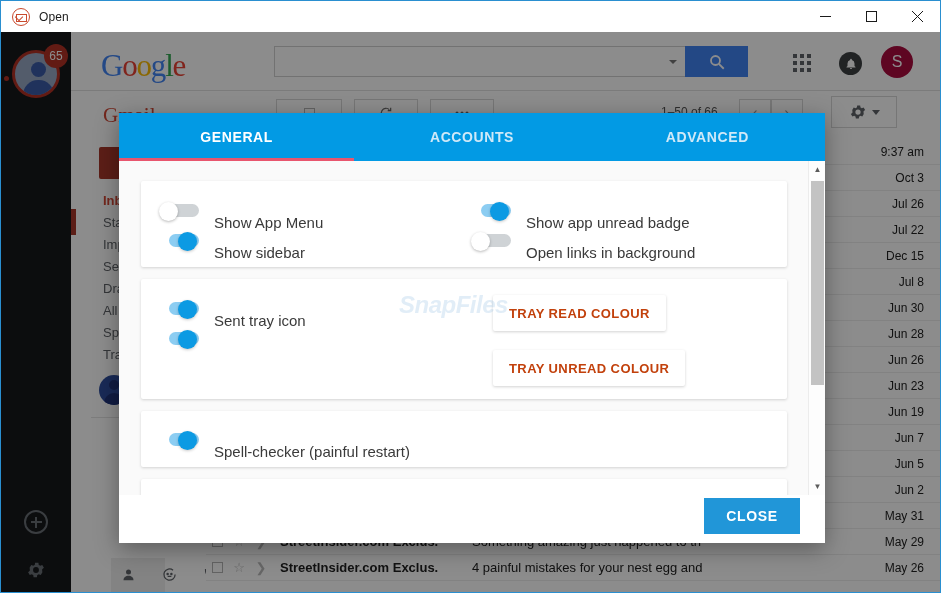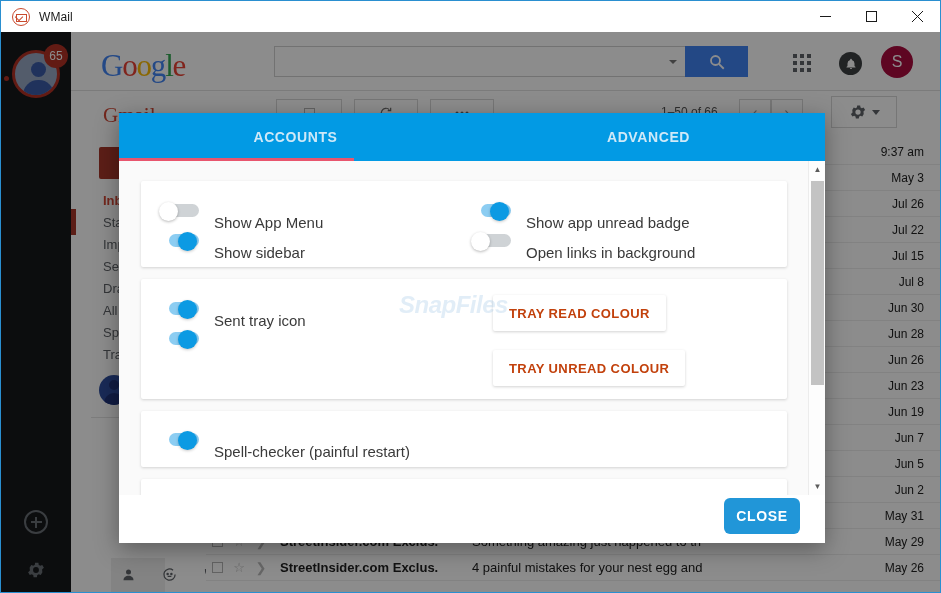--- a/index.html
+++ b/index.html
@@ -347,43 +347,43 @@
     width: 13px; height: 204px; background: #c3c3c3;
   }
 
   .modal-footer {
     position: absolute; left: 0; bottom: 0;
     width: 706px; height: 48px;
     background: #fff;
   }
   .close-btn {
     position: absolute; right: 25px; top: 3px;
-    width: 76px; height: 36px;
+    width: 96px; height: 36px;
     background: #2196d8;
     color: #fff; font-size: 14px; font-weight: bold; letter-spacing: .7px;
     display: flex; align-items: center; justify-content: center;
-    border-radius: 6px;
+    border-radius: 0;
   }
 
   .watermark {
     position: absolute; left: 398px; top: 290px;
     font-size: 24px; font-weight: bold; font-style: italic;
     color: rgba(120,175,220,0.22);
     z-index: 61; pointer-events: none;
     letter-spacing: -.5px;
   }
 </style>
 </head>
 <body>
 
 <div id="app">
 
   <div class="titlebar">
     <div class="app-icon"></div>
-    <div class="title">WMail</div>
+    <div class="title">Open</div>
     <div class="winbtns">
       <div class="winbtn">
         <svg width="11" height="11" viewBox="0 0 11 11">
             <line x1="0" y1="5.5" x2="11" y2="5.5" stroke="#1b1b1b" stroke-width="1"></line>
           </svg>
       </div>
       <div class="winbtn">
         <svg width="11" height="11" viewBox="0 0 11 11">
             <rect x="0.5" y="0.5" width="10" height="10" fill="none" stroke="#1b1b1b" stroke-width="1"></rect>
           </svg>
@@ -528,21 +528,21 @@
         <span class="date">9:37 am</span>
       </div>
       <div class="grow">
         <span class="ck">
             <span class="cbox"></span>
           </span>
         <span class="st">☆</span>
         <span class="im">❯</span>
         <span class="sender"></span>
         <span class="subject"></span>
-        <span class="date">May 3</span>
+        <span class="date">Oct 3</span>
       </div>
       <div class="grow">
         <span class="ck">
             <span class="cbox"></span>
           </span>
         <span class="st">☆</span>
         <span class="im">❯</span>
         <span class="sender"></span>
         <span class="subject"></span>
         <span class="date">Jul 26</span>
@@ -558,21 +558,21 @@
         <span class="date">Jul 22</span>
       </div>
       <div class="grow">
         <span class="ck">
             <span class="cbox"></span>
           </span>
         <span class="st">☆</span>
         <span class="im">❯</span>
         <span class="sender"></span>
         <span class="subject"></span>
-        <span class="date">Jul 15</span>
+        <span class="date">Dec 15</span>
       </div>
       <div class="grow">
         <span class="ck">
             <span class="cbox"></span>
           </span>
         <span class="st">☆</span>
         <span class="im">❯</span>
         <span class="sender"></span>
         <span class="subject"></span>
         <span class="date">Jul 8</span>
@@ -688,20 +688,21 @@
         <span class="date">May 26</span>
       </div>
     </div>
 
     <div class="dim"></div>
   </div>
 
   <div class="modal">
 
     <div class="modal-tabs">
+      <div class="modal-tab active">GENERAL</div>
       <div class="modal-tab">ACCOUNTS</div>
       <div class="modal-tab">ADVANCED</div>
       <div class="tab-underline"></div>
     </div>
 
     <div class="modal-body">
 
       <div class="card card-1">
         <div class="optcol-l" style="top:14px">
           <div class="optrow">

